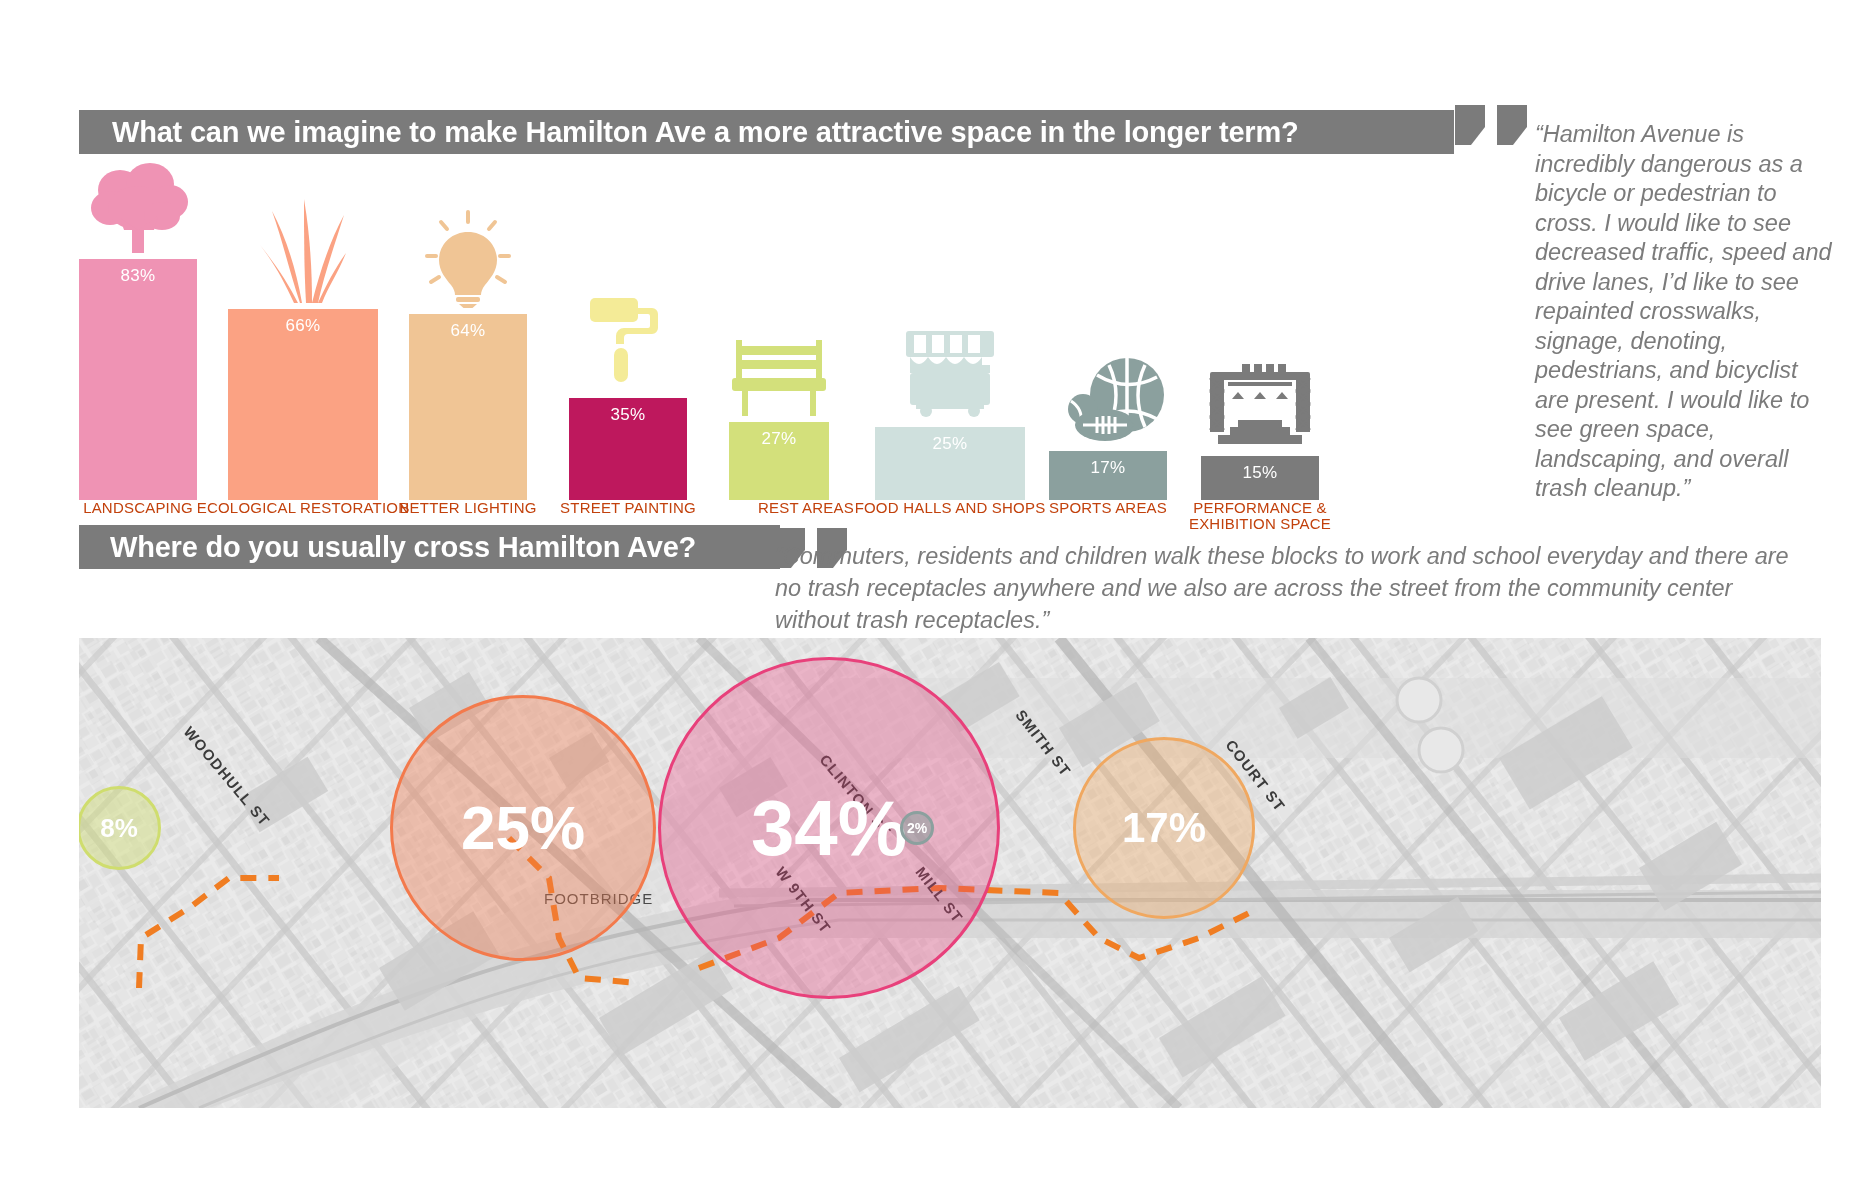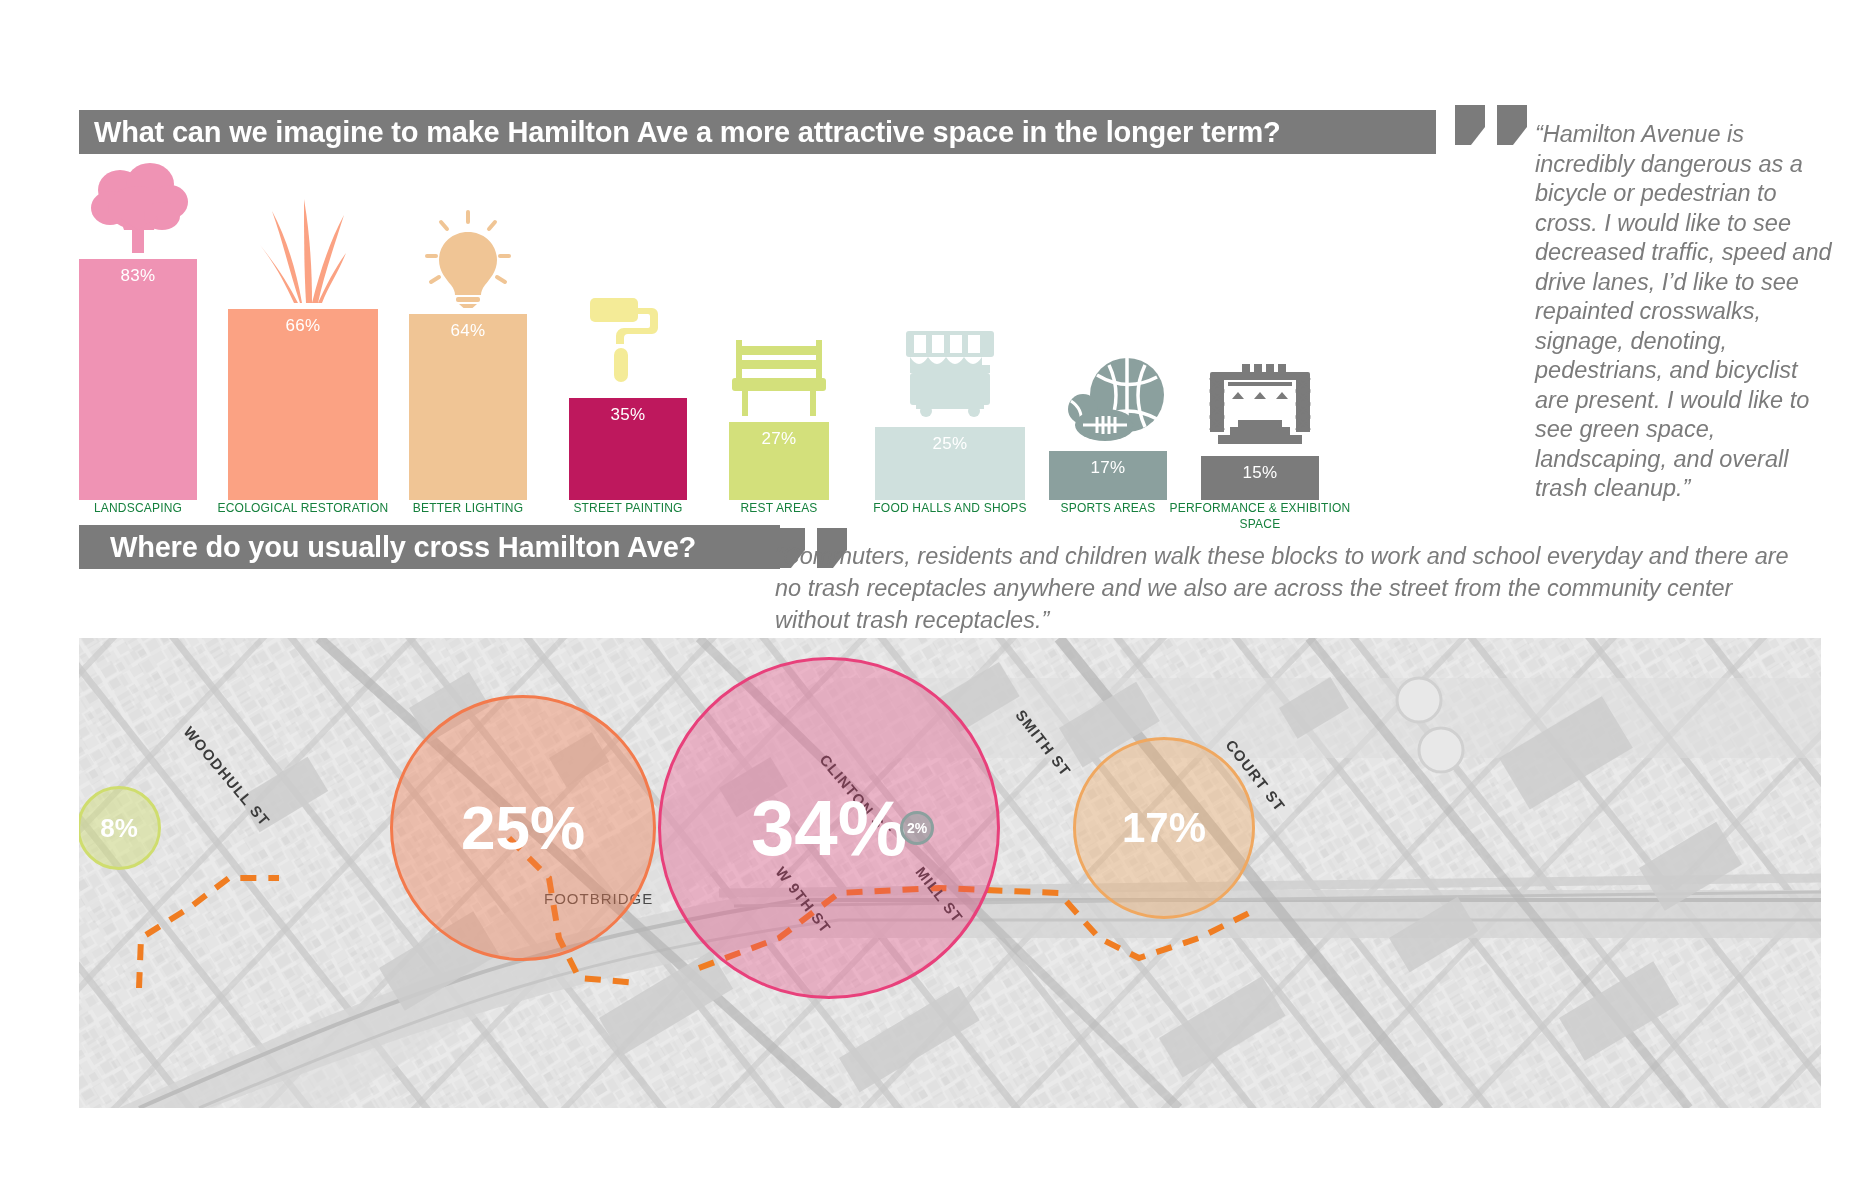--- a/index.html
+++ b/index.html
@@ -3,36 +3,36 @@
 <meta charset="utf-8">
 <style>
   html,body{margin:0;padding:0;background:#ffffff;}
   body{width:1854px;height:1200px;position:relative;overflow:hidden;
        font-family:"Liberation Sans","DejaVu Sans",sans-serif;}
 
   
   .hdr-bar{position:absolute;background:#7b7b7b;display:flex;align-items:center;}
   .hdr-bar span{color:#ffffff;font-weight:700;letter-spacing:-0.2px;}
 
-  #hdr1{left:79px;top:110px;width:1342px;height:44px;padding-left:15px;text-align:center;}
+  #hdr1{left:79px;top:110px;width:1342px;height:44px;padding-left:33px;text-align:center;}
   #hdr1 span{font-size:29px;}
   #hdr2{left:79px;top:525px;width:670px;height:44px;padding-left:31px;}
   #hdr2 span{font-size:29px;}
 
   
   #chart{position:absolute;left:79px;top:160px;width:1360px;height:340px;}
   .barcol{position:absolute;bottom:0;display:flex;flex-direction:column;
           align-items:center;justify-content:flex-end;}
   .bar{width:100%;position:relative;display:flex;justify-content:center;}
   .bar-val{color:#ffffff;font-size:17px;font-weight:400;margin-top:7px;
            letter-spacing:.3px;}
   .bar-icon{position:absolute;bottom:100%;left:50%;transform:translateX(-50%);
             margin-bottom:2px;}
   .cat-labels{position:absolute;left:79px;top:500px;width:1360px;height:46px;}
-  .cat-lbl{position:absolute;text-align:center;font-size:12px;color:#15803d;
+  .cat-lbl{position:absolute;text-align:center;font-size:15px;color:#c2410c;
            letter-spacing:.2px;line-height:16px;}
 
   
   .quote{position:absolute;font-style:italic;color:#7b7b7b;}
   #quote1{left:1535px;top:120px;width:300px;font-size:23.5px;line-height:29.5px;}
   #quote2{left:775px;top:540px;width:1030px;font-size:23.5px;line-height:32px;}
   #q1mark{position:absolute;left:1455px;top:105px;}
   #q2mark{position:absolute;left:775px;top:528px;}
   #quote1 .qtext{display:block;}
 
@@ -220,21 +220,21 @@
           </svg></div>
         <div class="bar-val">15%</div>
       </div>
     </div>
   </div>
 <div class="cat-labels" id="catlabels">
     <div class="cat-lbl" style="left: -51px; width: 220px; top: 0px;">LANDSCAPING</div>
     <div class="cat-lbl" style="left: 114px; width: 220px; top: 0px;">ECOLOGICAL RESTORATION</div>
     <div class="cat-lbl" style="left: 279px; width: 220px; top: 0px;">BETTER LIGHTING</div>
     <div class="cat-lbl" style="left: 439px; width: 220px; top: 0px;">STREET PAINTING</div>
-    <div class="cat-lbl" style="left: 590px; width: 220px; top: 0px;">REST AREAS</div>
+    <div class="cat-lbl" style="left: 590px; width: 220px; top: 0px; padding-left: 27px;">REST AREAS</div>
     <div class="cat-lbl" style="left: 761px; width: 220px; top: 0px;">FOOD HALLS AND SHOPS</div>
     <div class="cat-lbl" style="left: 919px; width: 220px; top: 0px;">SPORTS AREAS</div>
     <div class="cat-lbl" style="left: 1071px; width: 220px; top: 0px;">PERFORMANCE &amp; EXHIBITION SPACE</div>
   </div>
 
 <div id="q1mark">
   <svg width="78" height="40" viewBox="0 0 78 40">
     <path d="M0 0 H30 V22 L16 40 H0 Z" fill="#7b7b7b"></path>
     <path d="M42 0 H72 V22 L58 40 H42 Z" fill="#7b7b7b"></path>
   </svg>

